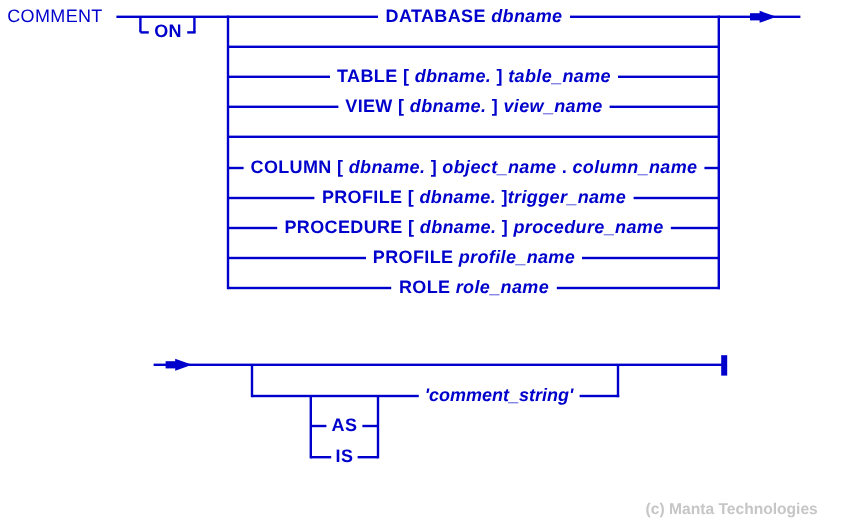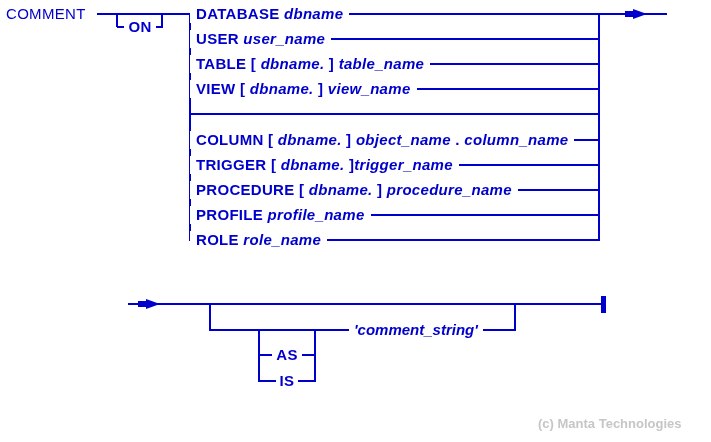--- a/index.html
+++ b/index.html
@@ -30,21 +30,21 @@
     letter-spacing:.3px;
     color:var(--accent);
     background:var(--bg);
     padding:0 6px;
     white-space:nowrap;
     position:relative;
   }
   .lbl i{font-style:italic;}
   .row{
     position:absolute;left:190px;width:410px;height:18px;
-    display:flex;align-items:center;
+    display:flex;align-items:center;justify-content:center;
   }
   .row .inline-line{position:absolute;left:0;right:0;top:8px;height:2px;background:var(--accent);}
   .optbox{
     position:absolute;height:18px;
     display:flex;justify-content:center;
   }
   .optbox .inline-line{position:absolute;left:0;right:0;top:8px;height:2px;background:var(--accent);}
   .free-label{
     position:absolute;
     font-weight:normal;font-size:15px;line-height:18px;letter-spacing:.3px;
@@ -80,40 +80,39 @@
 
   <div class="vline" style="left:189px;top:13px;height:228px;"></div>
   <div class="vline" style="left:598px;top:13px;height:228px;"></div>
 
   <div class="row" style="top:5px;">
     <div class="inline-line"></div>
     <span class="lbl"><span>DATABASE </span><i>dbname</i></span>
   </div>
   <div class="row" style="top:30px;">
     <div class="inline-line"></div>
-    <span class="lbl"><span>USER </span><i>user_name</i></span>
   </div>
   <div class="row" style="top:55px;">
     <div class="inline-line"></div>
     <span class="lbl"><span>TABLE [ </span><i>dbname.</i><span> ] </span><i>table_name</i></span>
   </div>
   <div class="row" style="top:80px;">
     <div class="inline-line"></div>
     <span class="lbl"><span>VIEW [ </span><i>dbname.</i><span> ] </span><i>view_name</i></span>
   </div>
   <div class="row" style="top:105px;">
     <div class="inline-line"></div>
   </div>
   <div class="row" style="top:131px;">
     <div class="inline-line"></div>
     <span class="lbl"><span>COLUMN [ </span><i>dbname.</i><span> ] </span><i>object_name</i><span> . </span><i>column_name</i></span>
   </div>
   <div class="row" style="top:156px;">
     <div class="inline-line"></div>
-    <span class="lbl"><span>TRIGGER [ </span><i>dbname.</i><span> ]</span><i>trigger_name</i></span>
+    <span class="lbl"><span>PROFILE [ </span><i>dbname.</i><span> ]</span><i>trigger_name</i></span>
   </div>
   <div class="row" style="top:181px;">
     <div class="inline-line"></div>
     <span class="lbl"><span>PROCEDURE [ </span><i>dbname.</i><span> ] </span><i>procedure_name</i></span>
   </div>
   <div class="row" style="top:231px;">
     <div class="inline-line"></div>
     <span class="lbl"><span>ROLE </span><i>role_name</i></span>
   </div>
   <div class="row" style="top:206px;">

